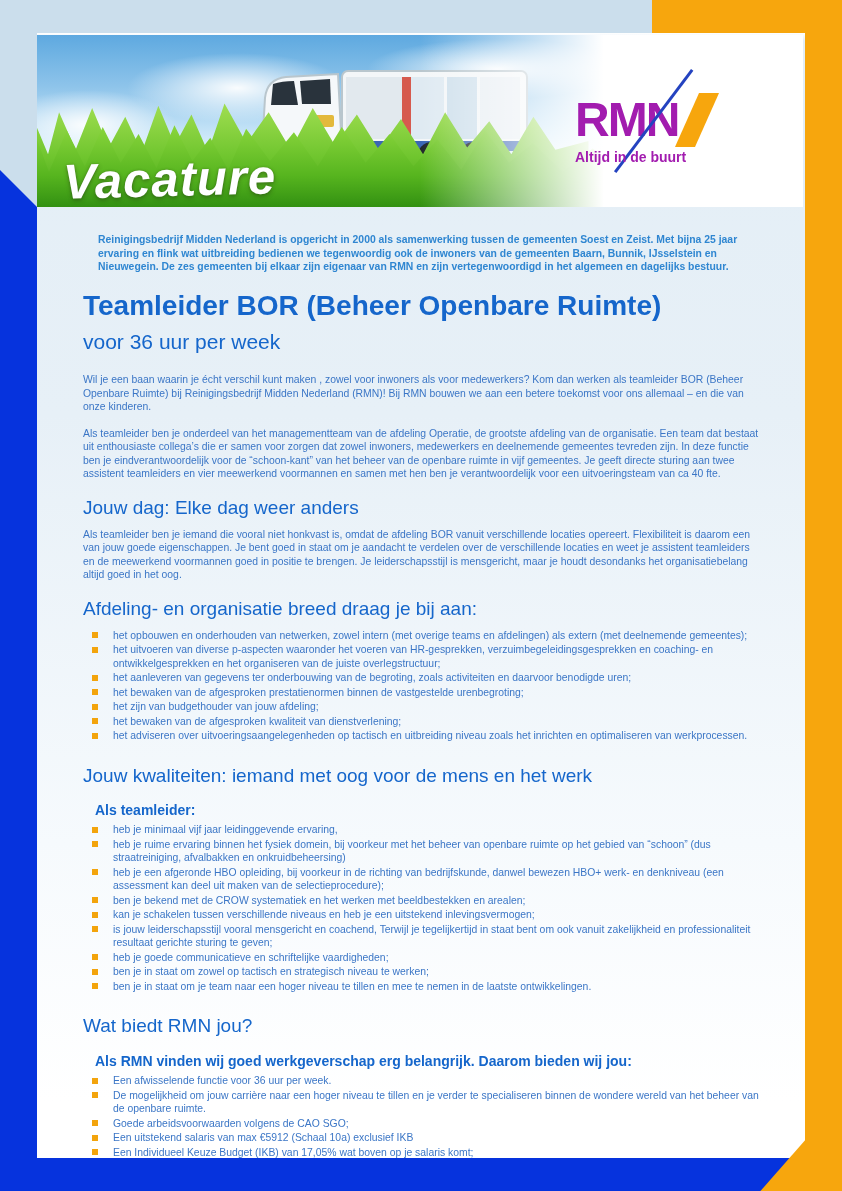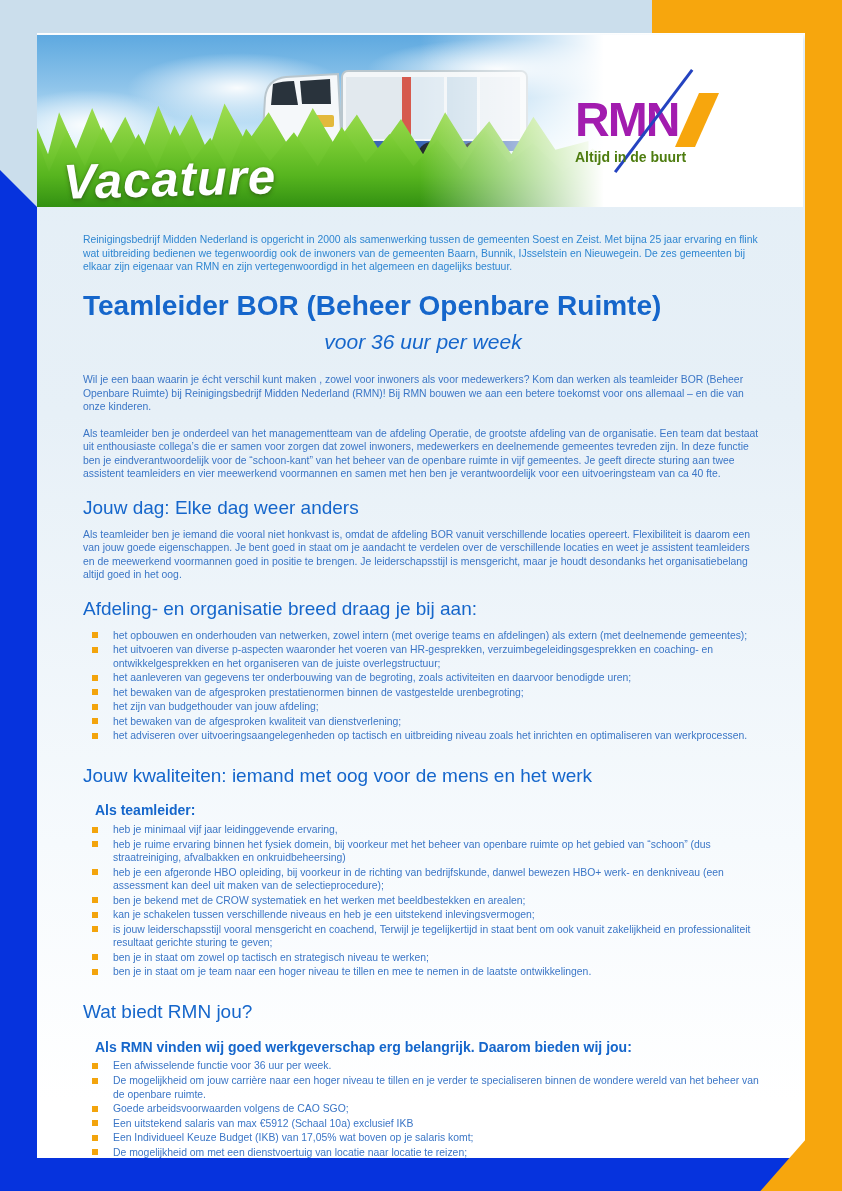--- a/index.html
+++ b/index.html
@@ -43,28 +43,28 @@
         text-shadow:0 2px 4px rgba(40,60,20,.45),0 0 2px rgba(40,60,20,.35);
         transform:rotate(-1.5deg);}
 
   
   .logo{position:absolute;right:48px;top:62px;width:180px;height:90px;}
   .logo-word{position:relative;color:#a21caf;font-size:48px;line-height:46px;font-weight:bold;letter-spacing:-2px;}
   .logo-orange{position:absolute;left:112px;top:-4px;width:20px;height:54px;background:#f7a60d;
         transform:skewX(-24deg);z-index:2;}
   .logo-slash{position:absolute;left:116px;top:-28px;width:2.5px;height:128px;background:#2443c0;
         transform:rotate(37deg);transform-origin:top left;z-index:3;}
-  .logo-tagline{position:relative;margin-top:6px;color:#4d7c0f;font-size:14px;font-weight:bold;z-index:4;}
+  .logo-tagline{position:relative;margin-top:6px;color:#a21caf;font-size:14px;font-weight:bold;z-index:4;}
 
   
   .content{position:absolute;left:0;top:174px;width:768px;box-sizing:border-box;
         padding:26px 42px 0 46px;color:#3b76c6;font-size:10.4px;line-height:1.3;}
-  .intro{color:#2f86d1;font-weight:normal;margin:0 0 14px 0;}
+  .intro{color:#2f86d1;font-weight:bold;margin:0 0 14px 15px;}
   .title{color:#1566cb;font-size:28px;font-weight:bold;margin:8px 0 4px 0;}
-  .subtitle{color:#1566cb;font-size:21px;font-style:italic;text-align:center;margin:0 0 18px 0;
+  .subtitle{color:#1566cb;font-size:21px;text-align:left;margin:0 0 18px 0;
         font-family:"Liberation Sans",sans-serif;}
   .para{margin:0 0 13px 0;}
   h2.sec{color:#1566cb;font-size:19px;font-weight:normal;margin:16px 0 8px 0;line-height:1.2;}
   h3.sub{color:#1566cb;font-size:14px;font-weight:bold;margin:15px 0 4px 12px;line-height:1.2;}
   ul.bullets{list-style:none;margin:0;padding:0;}
   ul.bullets li{position:relative;padding-left:30px;margin:0 0 1px 0;}
   .bullet-marker{position:absolute;left:9px;top:3.5px;width:6px;height:6px;background:#f3a40c;display:block;}
 </style>
 </head>
 <body>
@@ -205,20 +205,24 @@
           <li>
             <span class="bullet-marker"></span>
             <span>kan je schakelen tussen verschillende niveaus en heb je een uitstekend inlevingsvermogen;</span>
           </li>
 
           <li>
             <span class="bullet-marker"></span>
             <span>is jouw leiderschapsstijl vooral mensgericht en coachend, Terwijl je tegelijkertijd in staat bent om ook vanuit zakelijkheid en professionaliteit resultaat gerichte sturing te geven;</span>
           </li>
 
+          <li>
+            <span class="bullet-marker"></span>
+            <span>heb je goede communicatieve en schriftelijke vaardigheden;</span>
+          </li>
 
           <li>
             <span class="bullet-marker"></span>
             <span>ben je in staat om zowel op tactisch en strategisch niveau te werken;</span>
           </li>
 
           <li>
             <span class="bullet-marker"></span>
             <span>ben je in staat om je team naar een hoger niveau te tillen en mee te nemen in de laatste ontwikkelingen.</span>
           </li>

